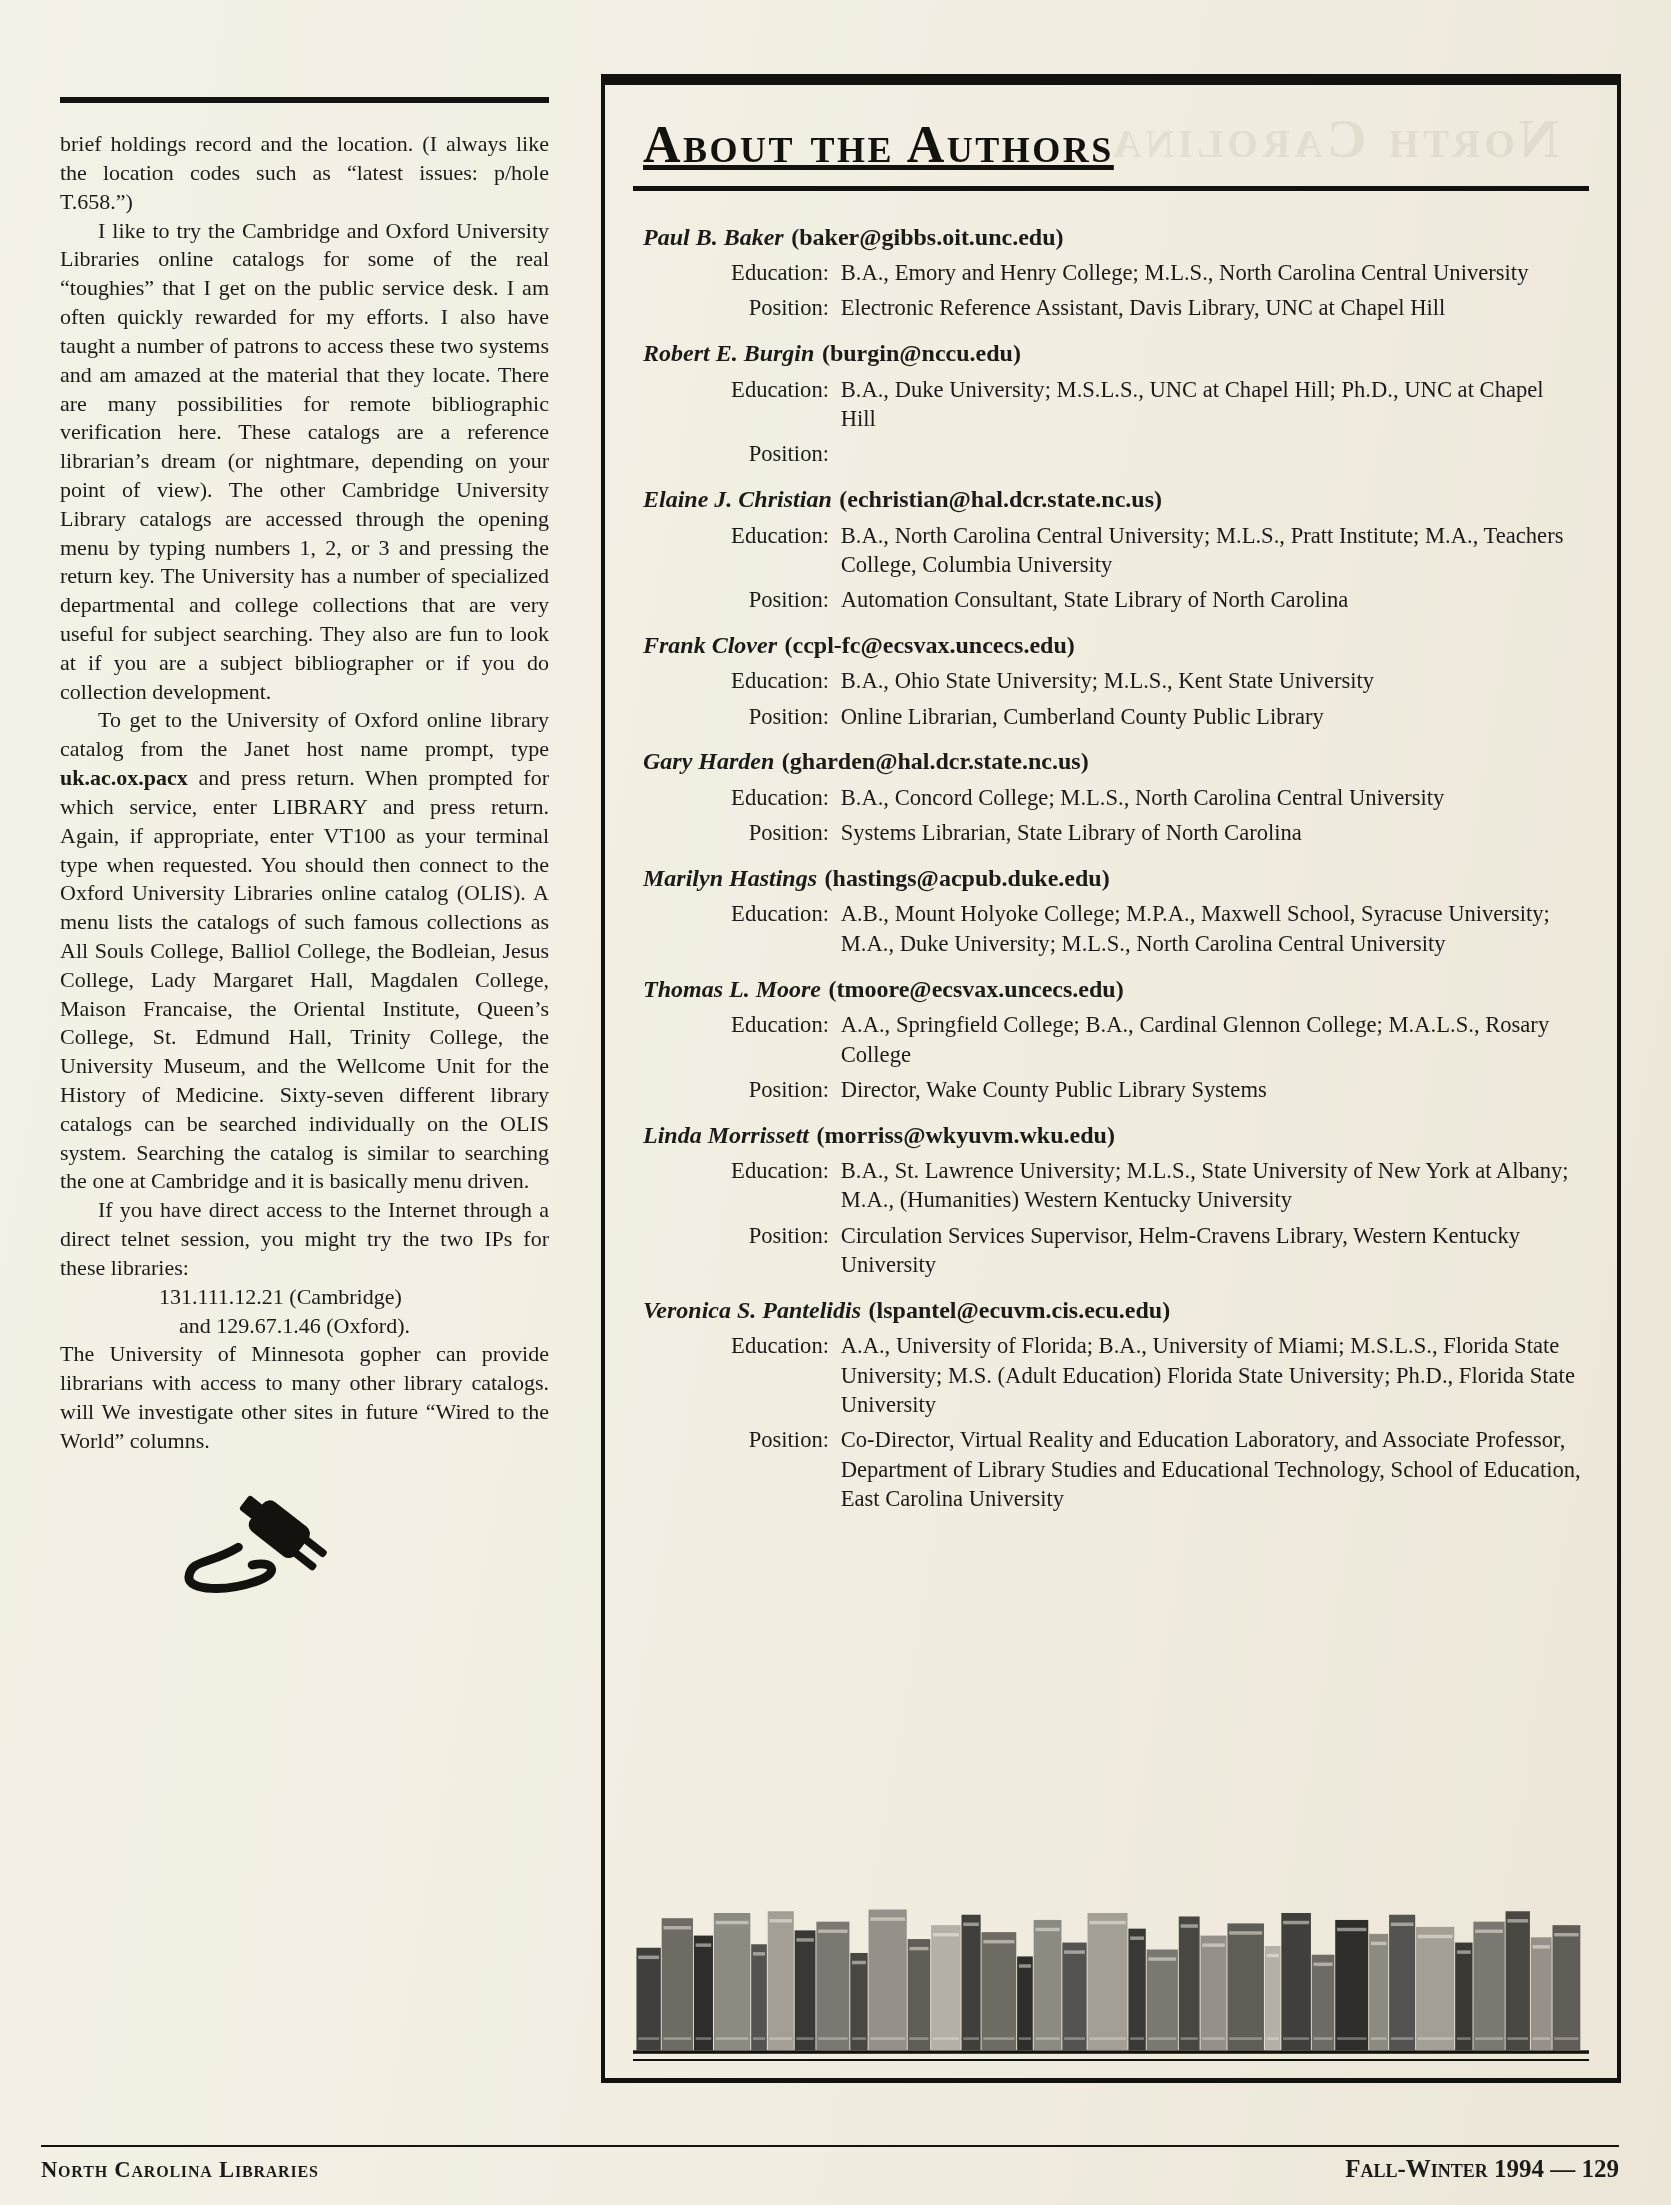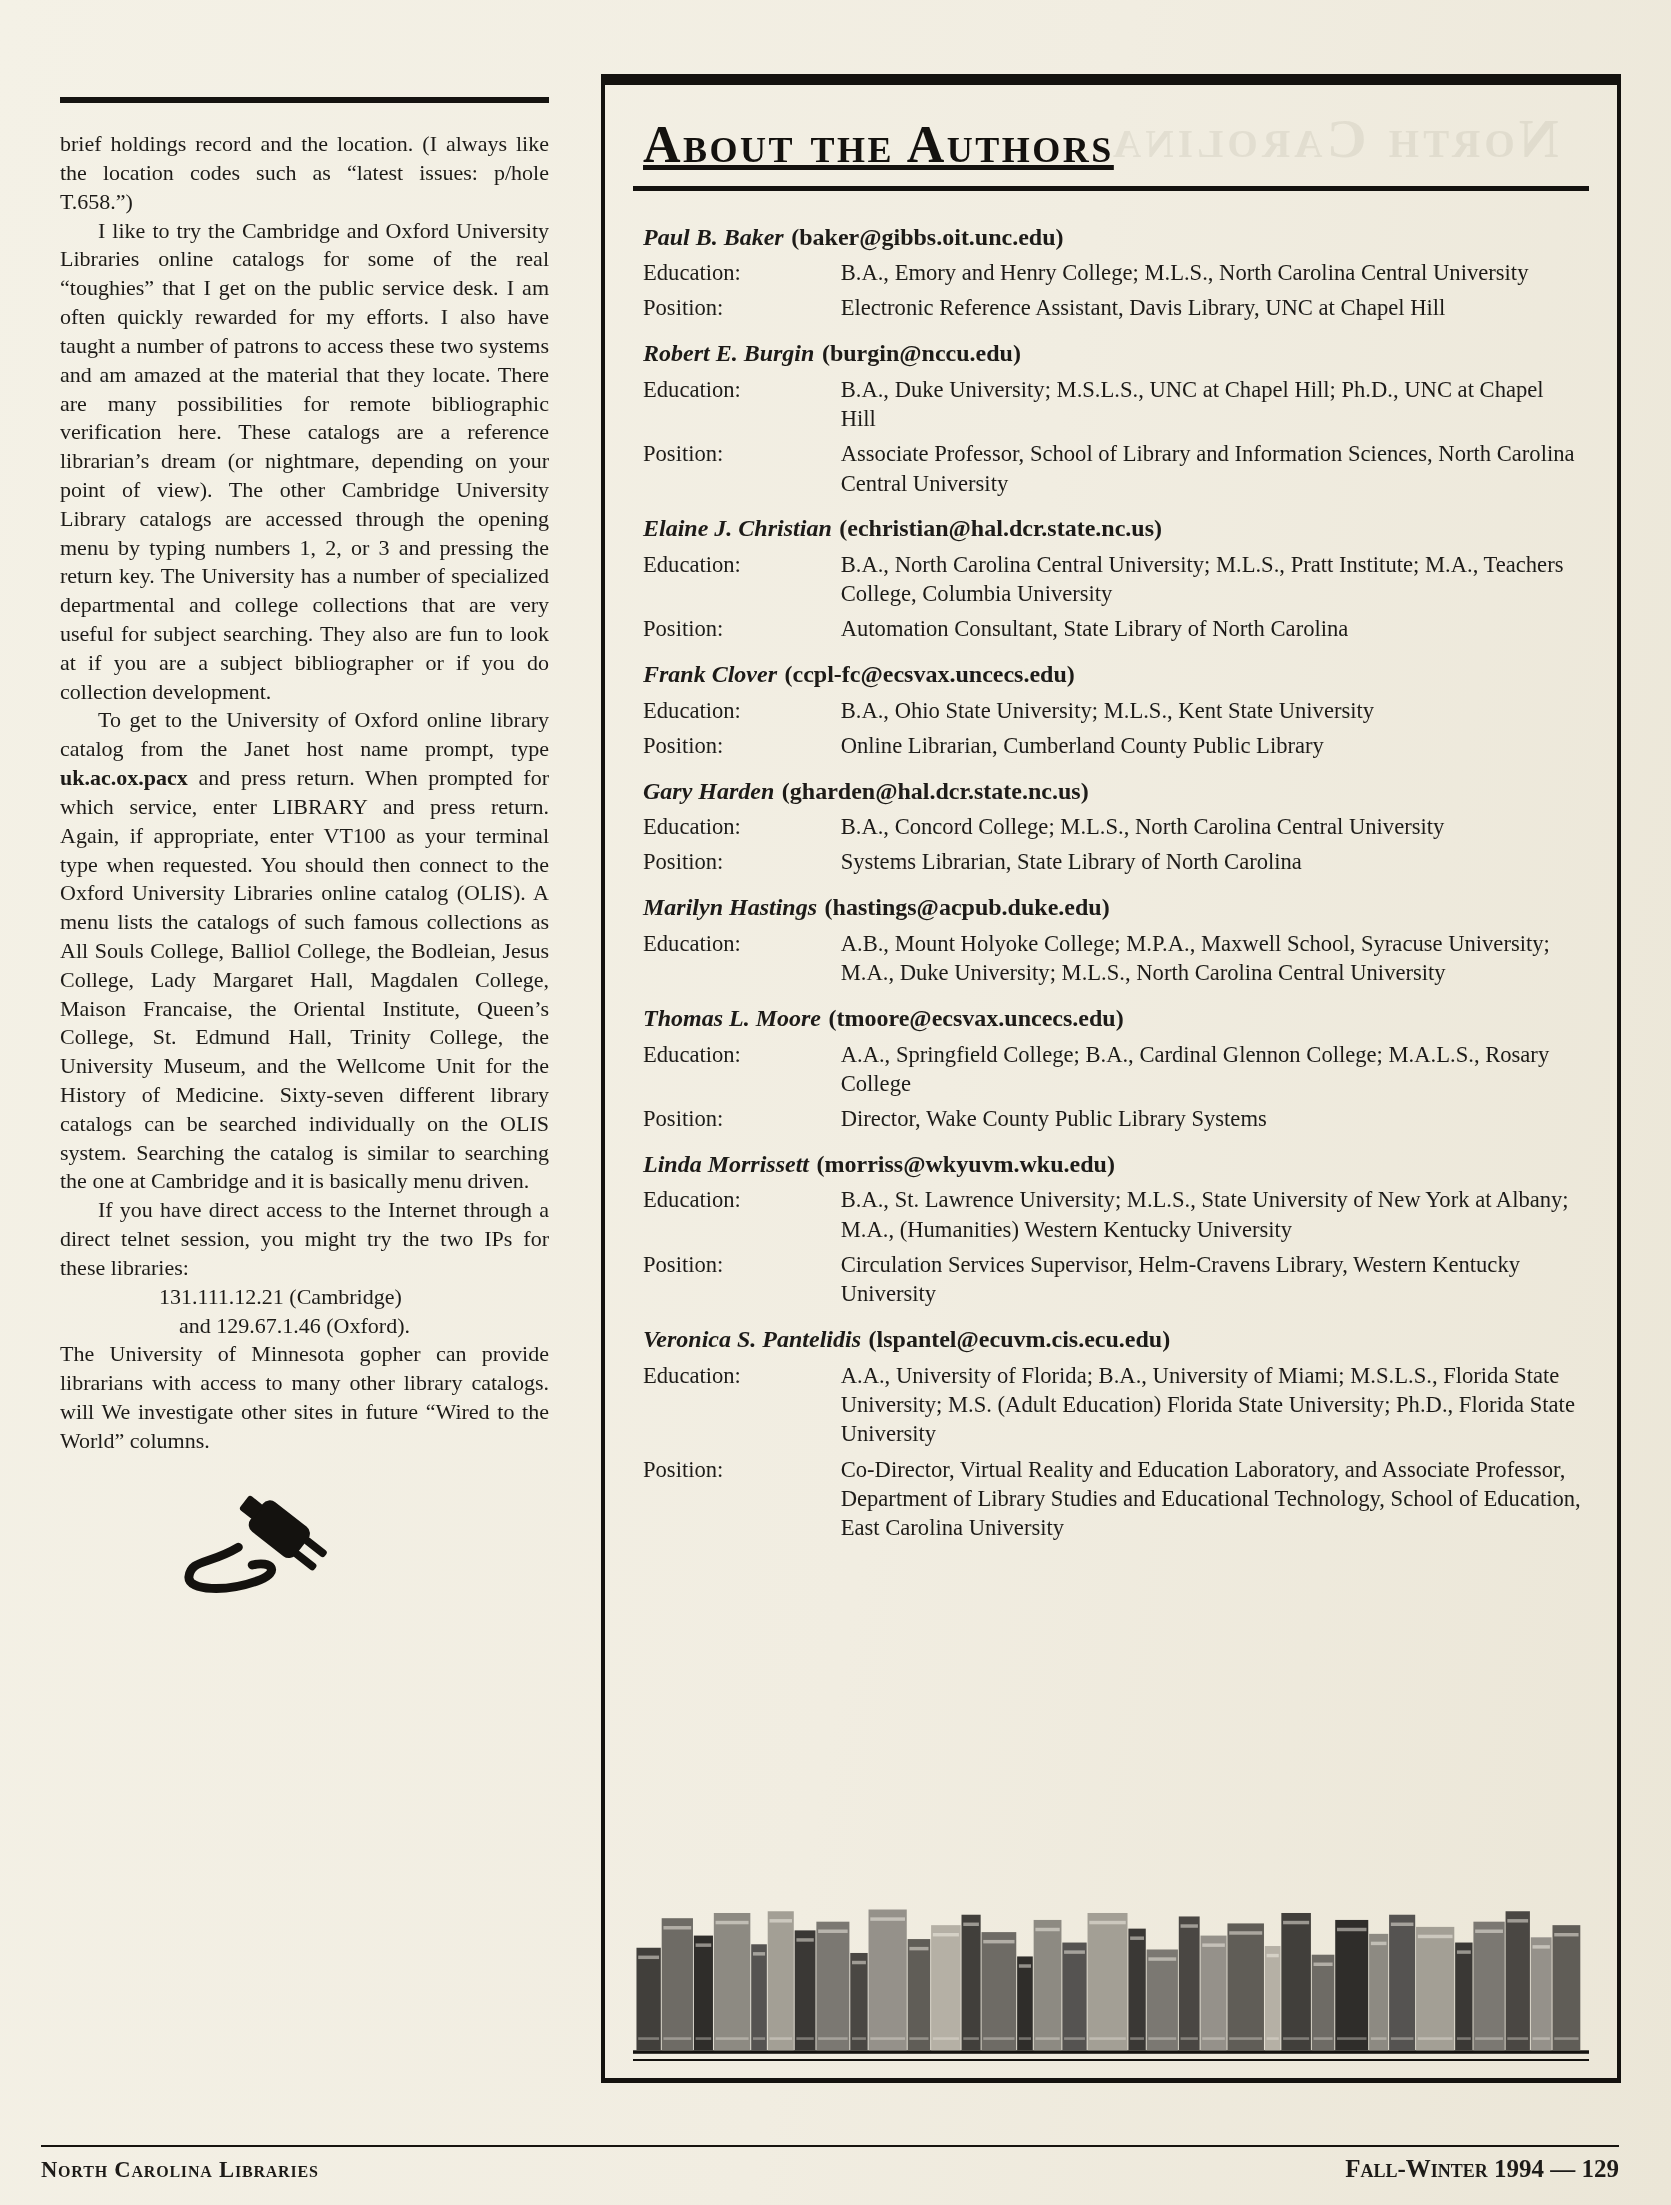--- a/index.html
+++ b/index.html
@@ -50,21 +50,21 @@
 
   .authors { padding:0 6.7px 0 10px; }
   .author { margin-bottom:17.5px; }
   .author-name-line { font-size:24px; margin-bottom:7.5px; }
   .a-name { font-weight:bold; font-style:italic; }
   .a-email { font-weight:bold; margin-left:7.5px;text-align:center; }
   .detail-row {
     display:grid; grid-template-columns:186px 1fr; column-gap:11.7px;
     font-size:22.6px; line-height:1.3; margin-bottom:5.8px;
   }
-  .detail-row .label { text-align:left; }
+  .detail-row .label { text-align:right; }
 
   .books-wrap { margin-top:auto; padding-top:6.7px; border-bottom:2.5px solid #14120f; }
   .books-wrap svg { display:block; width:100%; height:163px; }
 
   
   .footer {
     position:absolute; left:41px; right:52px; bottom:22px;
     display:flex; justify-content:space-between; align-items:baseline;
     border-top:2.5px solid #16130e; padding-top:8.4px;
   }
@@ -126,21 +126,20 @@
         <div class="author">
           <div class="author-name-line">
             <span class="a-name">Robert E. Burgin</span><span class="a-email">(burgin@nccu.edu)</span>
           </div>
           <div class="detail-row">
             <span class="label">Education:</span>
             <span class="value">B.A., Duke University; M.S.L.S., UNC at Chapel Hill; Ph.D., UNC at Chapel Hill</span>
           </div>
           <div class="detail-row">
             <span class="label">Position:</span>
-            <span class="value">Associate Professor, School of Library and Information Sciences, North Carolina Central University</span>
           </div>
         </div>
 
         <div class="author">
           <div class="author-name-line">
             <span class="a-name">Elaine J. Christian</span><span class="a-email">(echristian@hal.dcr.state.nc.us)</span>
           </div>
           <div class="detail-row">
             <span class="label">Education:</span>
             <span class="value">B.A., North Carolina Central University; M.L.S., Pratt Institute; M.A., Teachers College, Columbia University</span>

